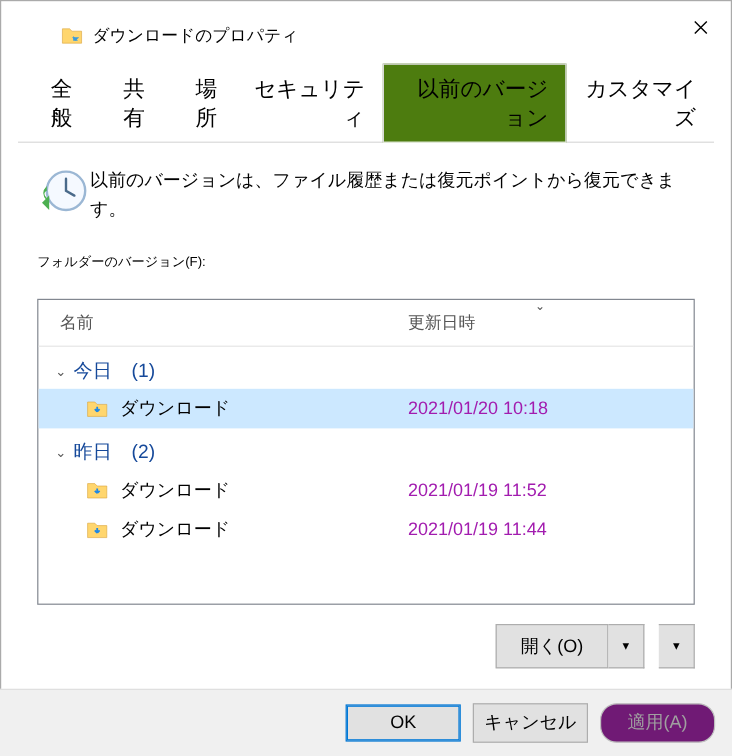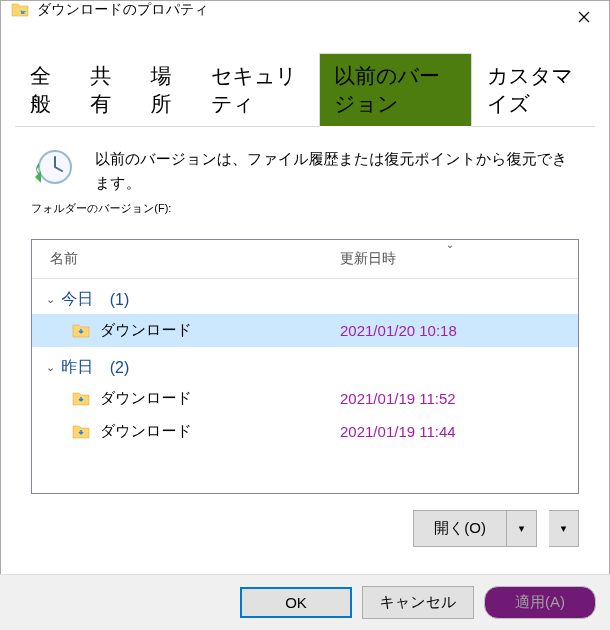--- a/index.html
+++ b/index.html
@@ -1,29 +1,29 @@
 <!DOCTYPE html>
 <html><head>
 <meta charset="utf-8">
 <style>
 * { box-sizing: border-box; margin: 0; padding: 0; font-family: "Yu Gothic UI", "Meiryo", sans-serif; }
 body { width: 610px; height: 630px; background: #fff; border: 1px solid #aaa; overflow: hidden; }
 
-.titlebar { height: 38px; display: flex; align-items: flex-start; padding: 0 2px 0 10px; }
+.titlebar { height: 38px; display: flex; align-items: flex-end; padding: 0 2px 0 10px; margin-left: 40px; }
 .titlebar .icon { width: 18px; height: 18px; margin-right: 8px; }
 .titlebar .title { flex: 1; font-size: 14px; color: #000; }
 .titlebar .close { width: 46px; height: 32px; display: flex; align-items: center; justify-content: center; font-size: 16px; color: #000; }
 
 .tabs { display: flex; padding: 14px 14px 0 14px; position: relative; }
 .tabs::after { content: ""; position: absolute; left: 14px; right: 14px; bottom: 0; height: 1px; background: #d9d9d9; z-index: 0; }
-.tab { padding: 8px 14px; font-size: 21px; color: #000; border: 1px solid transparent; position: relative; z-index: 1; cursor: default; }
+.tab { padding: 8px 14px; font-size: 18px; color: #000; border: 1px solid transparent; position: relative; z-index: 1; cursor: default; text-align: right; }
 .tab.active { border: 1px solid #d9d9d9; border-bottom: 1px solid #fff; background: #4d7c0f; }
 
 .content { padding: 20px 30px 0 30px; }
-.info { display: flex; gap: 20px; margin-bottom: 6px; }
+.info { display: flex; margin-bottom: 24px; }
 .info-icon { width: 44px; height: 44px; flex-shrink: 0; }
 .info-text { font-size: 15px; line-height: 1.6; color: #000; }
 
 .section-label { font-size: 11px; color: #000000; margin-bottom: 23px; }
 
 .listbox { border: 1px solid #828790; height: 255px; overflow: auto; }
 .list-header { display: flex; border-bottom: 1px solid #e5e5e5; }
 .list-header .col { padding: 10px 18px; font-size: 14px; color: #555; position: relative; }
 .col-name { width: 290px; }
 .col-date { flex: 1; }
@@ -36,21 +36,21 @@
 .row .ficon { width: 18px; height: 18px; margin-right: 10px; flex-shrink: 0; }
 .row .fname { width: 240px; color: #000; }
 .row .fdate { color: #a21caf; }
 
 .action-row { display: flex; justify-content: flex-end; gap: 12px; padding: 16px 30px 0 30px; }
 .split-btn { display: flex; }
 .split-btn .main { border: 1px solid #adadad; background: #e1e1e1; padding: 8px 20px; font-size: 15px; min-width: 90px; text-align: left; }
 .split-btn .drop { border: 1px solid #adadad; border-left: none; background: #e1e1e1; width: 30px; display: flex; align-items: center; justify-content: center; font-size: 11px; }
 
 .footer { position: absolute; bottom: 0; left: 0; right: 0; height: 56px; background: #f0f0f0; border-top: 1px solid #dfdfdf; display: flex; align-items: center; justify-content: flex-end; gap: 10px; padding: 0 14px; }
-.footer button { border: 1px solid #adadad; background: #e1e1e1; padding: 6px 0; font-size: 15px; width: 112px; }
+.footer button { border: 1px solid #adadad; background: #e1e1e1; padding: 6px 0; font-size: 15px; width: 96px; }
 .footer button.primary { border: 1px solid #0078d7; outline: 1px solid #0078d7; outline-offset: -2px; }
 .footer button:disabled { color: #a0a0a0; background: #701a75; border-color: #bfbfbf; border-radius: 14px; }
 
 .folder-svg { fill: #ffd66e; stroke: #d9a23a; stroke-width: 0.5; }
 </style>
 </head>
 <body>
 
 <div class="titlebar">
   <span class="icon">

